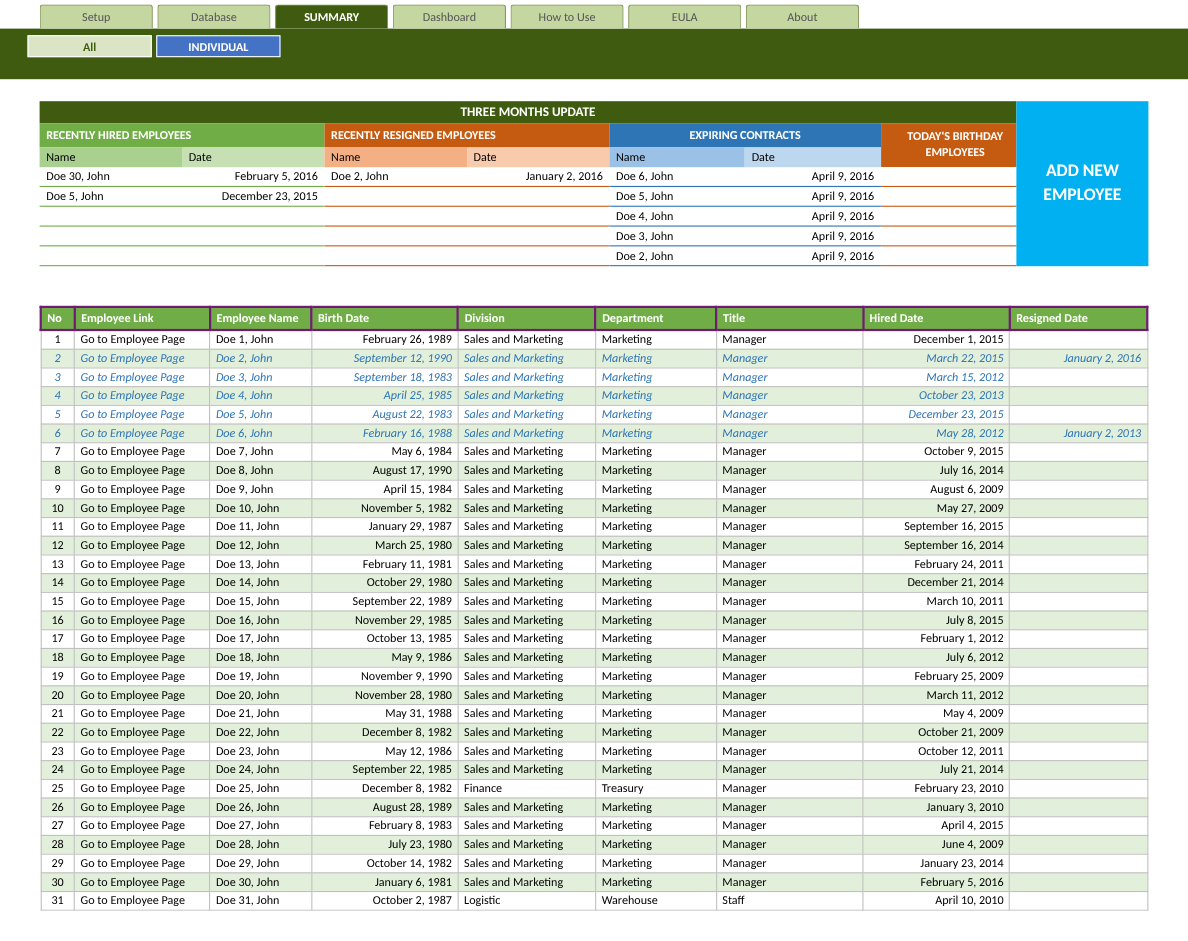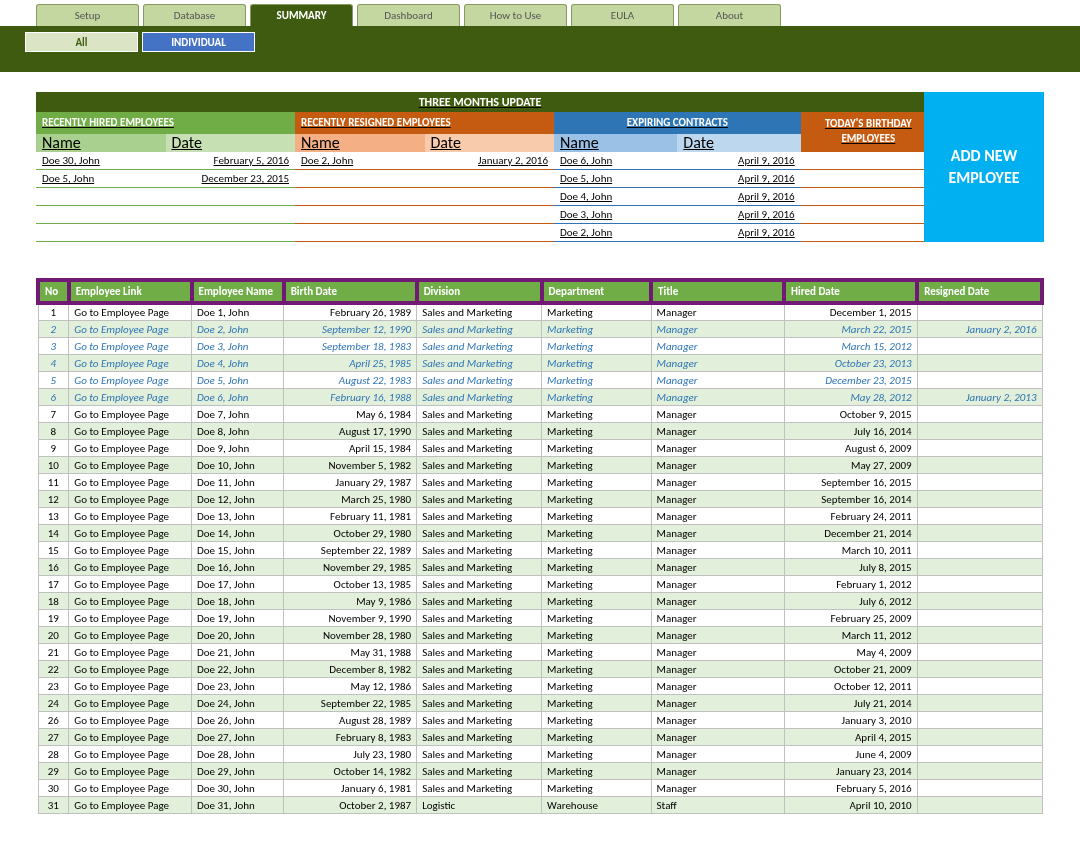--- a/index.html
+++ b/index.html
@@ -5,49 +5,49 @@
   * { box-sizing: border-box; margin: 0; padding: 0; }
   body { font-family: Calibri, Arial, sans-serif; font-size: 12px; background: #fff; color: #000; width: 1080px; }
   .tabs { display: flex; gap: 4px; margin: 4px 0 0 36px; }
   .tab { width: 103px; height: 22px; background: #c5d7a1; border: 1px solid #889a5f; border-bottom: none; text-align: center; line-height: 22px; font-size: 11px; color: #555; border-radius: 3px 3px 0 0; cursor: pointer; }
   .tab.active { background: #3e5b0f; color: #fff; font-weight: bold; }
   .subtabs-bar { background: #3e5b0f; height: 46px; padding: 6px 0 0 25px; display: flex; gap: 4px; }
   .subtab { width: 113px; height: 20px; background: #dbe5c6; color: #3e5b0f; text-align: center; line-height: 20px; font-weight: bold; font-size: 11px; cursor: pointer; border: 1px solid #fff; }
   .subtab.active { background: #4472c4; color: #fff; }
   .wrapper { padding: 20px 36px 0 36px; }
   .update-box { display: flex; }
-  .update-main { flex: 1; text-decoration: underline; }
+  .update-main { flex: 1; }
   .update-title { background: #3e5b0f; color: #fff; font-weight: bold; text-align: center; height: 20px; line-height: 20px; }
   .sections { display: flex; }
   .sec { flex: 1; }
   .sec-header { color: #fff; font-weight: bold; font-size: 11px; height: 22px; line-height: 22px; padding-left: 6px; }
   .sh-green { background: #70ad47; }
   .sh-orange { background: #c55a11; }
   .sh-blue { background: #2e75b6; text-align: center; padding-left: 0; }
   .sh-red { background: #c55a11; text-align: center; padding-left: 12px; }
-  .sec-cols { display: flex; height: 18px; line-height: 18px; font-size: 16px; }
+  .sec-cols { display: flex; height: 18px; line-height: 18px; font-size: 11px; }
   .sec-col { flex: 1; padding-left: 6px; }
   .sc-lightgreen { background: #a9d08e; }
   .sc-green { background: #c6e0b4; }
   .sc-lightorange { background: #f4b084; }
   .sc-orange { background: #f8cbad; }
   .sc-lightblue { background: #9bc2e6; }
   .sc-blue { background: #bdd7ee; }
   .sec-rows { background: #fff; }
   .sec-row { display: flex; height: 18px; line-height: 18px; border-bottom: 1px solid; font-size: 11px; }
   .sec-cell { flex: 1; padding-left: 6px; }
   .sec-cell.rt { text-align: right; padding-right: 6px; padding-left: 0; }
   .br-green { border-color: #70ad47; }
   .br-orange { border-color: #c55a11; }
   .br-blue { border-color: #2e75b6; }
   .br-red { border-color: #c55a11; }
   .sec-birthday .sec-row { height: 18px; }
   .add-new { width: 120px; background: #00b0f0; color: #fff; font-weight: bold; display: flex; align-items: center; justify-content: center; text-align: center; font-size: 16px; line-height: 22px; cursor: pointer; }
   .main-table { margin-top: 36px; width: 100%; border-collapse: collapse; }
-  .main-table th { background: #70ad47; color: #fff; font-weight: bold; font-size: 11px; text-align: left; padding: 3px 5px; border: 4px solid #701a75; }
+  .main-table th { background: #70ad47; color: #fff; font-weight: bold; font-size: 11px; text-align: left; padding: 3px 5px; border: 2px solid #701a75; }
   .main-table td { font-size: 11px; padding: 1px 5px; border: 1px solid #c0c0c0; height: 17px; }
   .main-table tr:nth-child(even) td { background: #e2efda; }
   .main-table tr:nth-child(odd) td { background: #fff; }
   .main-table tr.teal td { color: #2e75b6; font-style: italic; }
   .main-table td.num { text-align: center; }
   .main-table td.rt { text-align: right; }
   .main-table td.link { cursor: pointer; }
   .col-no { width: 30px; }
   .col-link { width: 120px; }
   .col-name { width: 90px; }
@@ -465,20 +465,31 @@
           <td class="link">Go to Employee Page</td>
           <td>Doe 24, John</td>
           <td class="rt">September 22, 1985</td>
           <td>Sales and Marketing</td>
           <td>Marketing</td>
           <td>Manager</td>
           <td class="rt">July 21, 2014</td>
           <td class="rt"></td>
         </tr>
         <tr>
+          <td class="num">25</td>
+          <td class="link">Go to Employee Page</td>
+          <td>Doe 25, John</td>
+          <td class="rt">December 8, 1982</td>
+          <td>Finance</td>
+          <td>Treasury</td>
+          <td>Manager</td>
+          <td class="rt">February 23, 2010</td>
+          <td class="rt"></td>
+        </tr>
+        <tr>
           <td class="num">26</td>
           <td class="link">Go to Employee Page</td>
           <td>Doe 26, John</td>
           <td class="rt">August 28, 1989</td>
           <td>Sales and Marketing</td>
           <td>Marketing</td>
           <td>Manager</td>
           <td class="rt">January 3, 2010</td>
           <td class="rt"></td>
         </tr>

